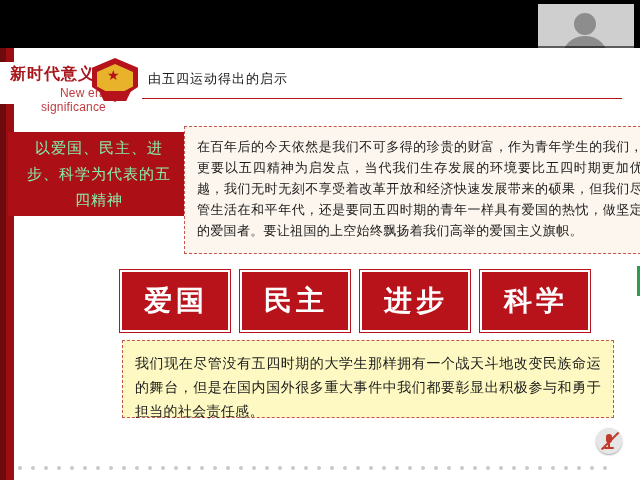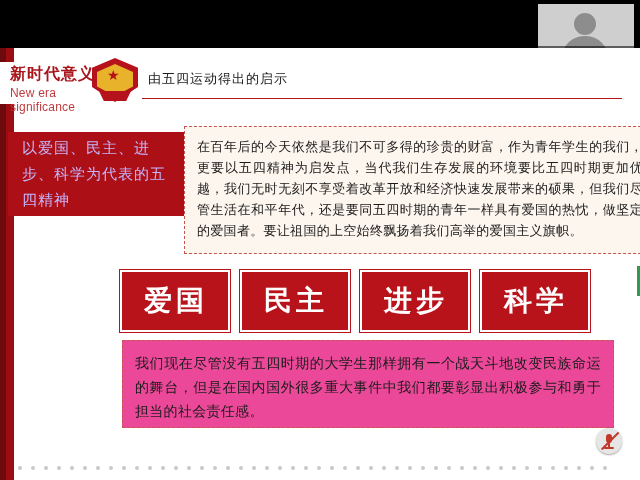--- a/index.html
+++ b/index.html
@@ -74,20 +74,21 @@
     width: 640px;
     height: 44px;
   }
   .brand-box {
     position: absolute;
     left: 0;
     top: 0;
     width: 106px;
     height: 42px;
     background: #ffffff;
+    text-align: right;
   }
   .brand-title {
     position: absolute;
     left: 10px;
     top: 2px;
     font-size: 16px;
     font-weight: bold;
     color: #a8161c;
     letter-spacing: 1px;
   }
@@ -158,25 +159,26 @@
     background: #b9121b;
   }
   
   .red-label {
     position: absolute;
     left: 8px;
     top: 84px;
     width: 182px;
     height: 84px;
     background: #ad0f16;
-    color: #c4b5fd;
+    color: #86efac;
     border-radius: 1px;
     display: flex;
     align-items: center;
     justify-content: center;
+    text-align: center;
     padding: 4px 14px;
     box-sizing: border-box;
     line-height: 26px;
     font-size: 15px;
     letter-spacing: 1px;
   }
   
   .para-box {
     position: absolute;
     left: 184px;
@@ -225,22 +227,22 @@
     line-height: 30px;
     letter-spacing: 2px;
     font-family: "DejaVu Sans", sans-serif;
   }
   
   .para-box2 {
     position: absolute;
     left: 122px;
     top: 292px;
     width: 492px;
-    height: 88px;
-    background: #ec4899;
+    height: 78px;
+    background: #fef9c3;
     border: 1px dashed #c5554f;
     box-sizing: border-box;
     padding: 10px 12px;
   }
   .para-box2 p {
     margin: 0;
     font-size: 14px;
     line-height: 24px;
     color: #1b1b1b;
     text-align: justify;

